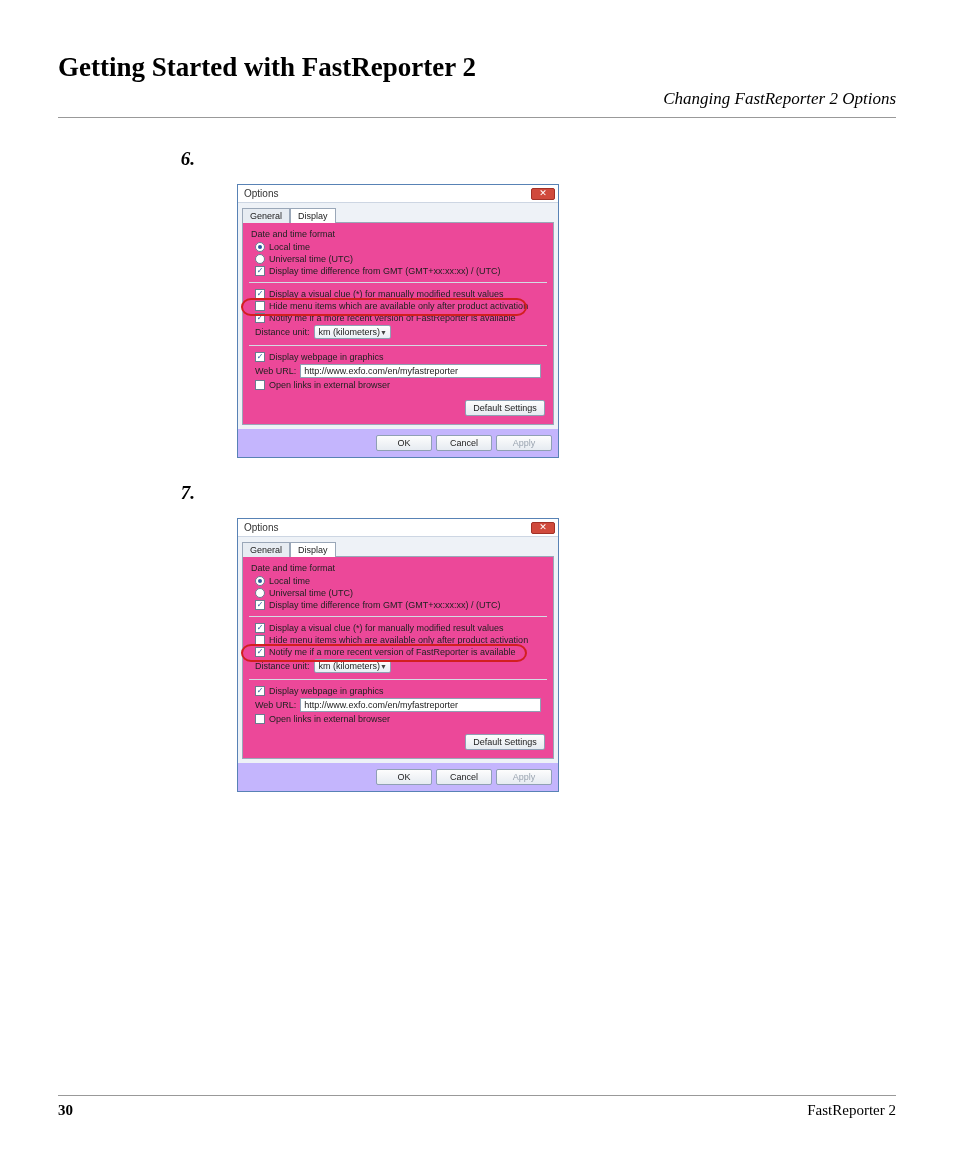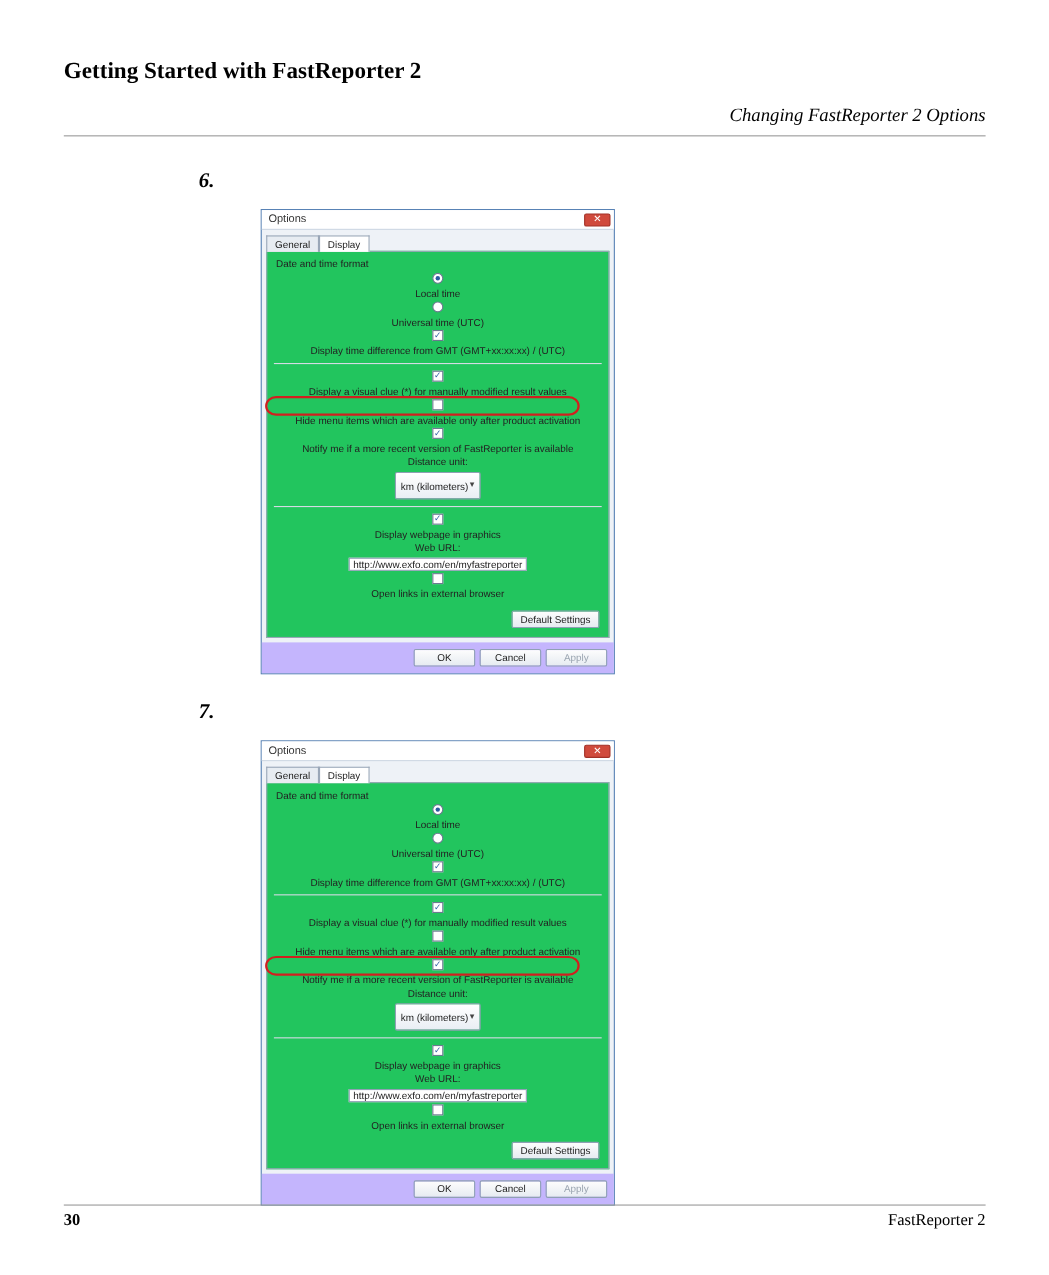--- a/index.html
+++ b/index.html
@@ -10,23 +10,23 @@
     color: #000;
   }
   .page {
     width: 954px;
     height: 1159px;
     margin: 0 auto;
     padding: 52px 58px 40px 58px;
     position: relative;
   }
   .chapter-title {
-    font-size: 21px;
+    font-size: 27px;
     font-weight: bold;
-    margin-bottom: 18px;
+    margin-bottom: 6px;
   }
   .section-title {
     font-size: 17px;
     font-style: italic;
     margin-bottom: 8px;
     text-align: right;
   }
   .rule {
     border: none;
     border-top: 1px solid #999;
@@ -97,46 +97,46 @@
     position: relative;
     top: 1px;
   }
   .tab.active {
     background: #fff;
     z-index: 2;
   }
   .tab.inactive { background: #e7ecf2; }
   .tabpanel {
     border: 1px solid #9aa7b8;
-    background: #22c55e;
+    background: #ec4899;
     margin: 0 4px 4px 4px;
     padding: 6px 8px 8px 8px;
   }
   .group-title { font-size: 9px; margin-bottom: 3px; }
-  .row { display: flex; align-items: center; gap: 4px; margin: 2px 4px; flex-direction: column; }
+  .row { display: flex; align-items: center; gap: 4px; margin: 2px 4px; }
   .radio, .check {
     width: 10px; height: 10px;
     border: 1px solid #6b7b90;
     background: #fff;
     display: inline-flex; align-items: center; justify-content: center;
     flex-shrink: 0;
   }
   .radio { border-radius: 50%; }
   .radio.sel::after {
     content: ""; width: 4px; height: 4px; border-radius: 50%; background: #2a5aa0;
   }
   .check.sel::after {
     content: "✓"; font-size: 8px; color: #2a5aa0; line-height: 1;
   }
   .hr { border-top: 1px solid #d4dbe4; margin: 6px -2px; }
   .lbl { font-size: 9px; }
   .select {
     border: 1px solid #8fa0b4;
     background: linear-gradient(#fff,#e9eef4);
-    height: 25px;
+    height: 14px;
     min-width: 70px;
     display: inline-flex; align-items: center; justify-content: space-between;
     padding: 0 3px 0 4px;
     font-size: 9px;
     border-radius: 2px;
   }
   .select .caret { font-size: 7px; color: #444; }
   .textinput {
     border: 1px solid #8fa0b4;
     background: #fff;

